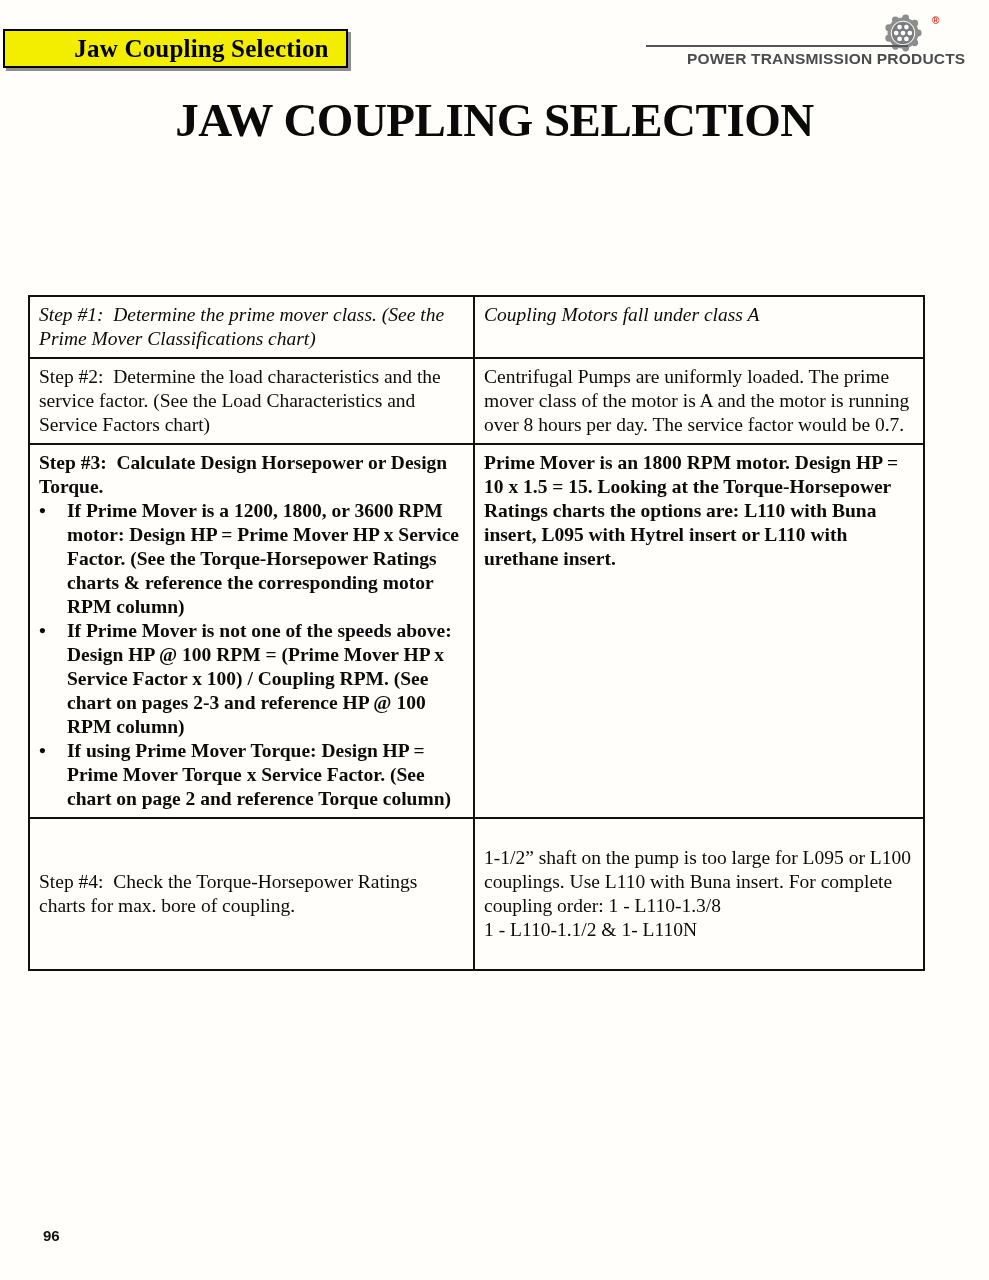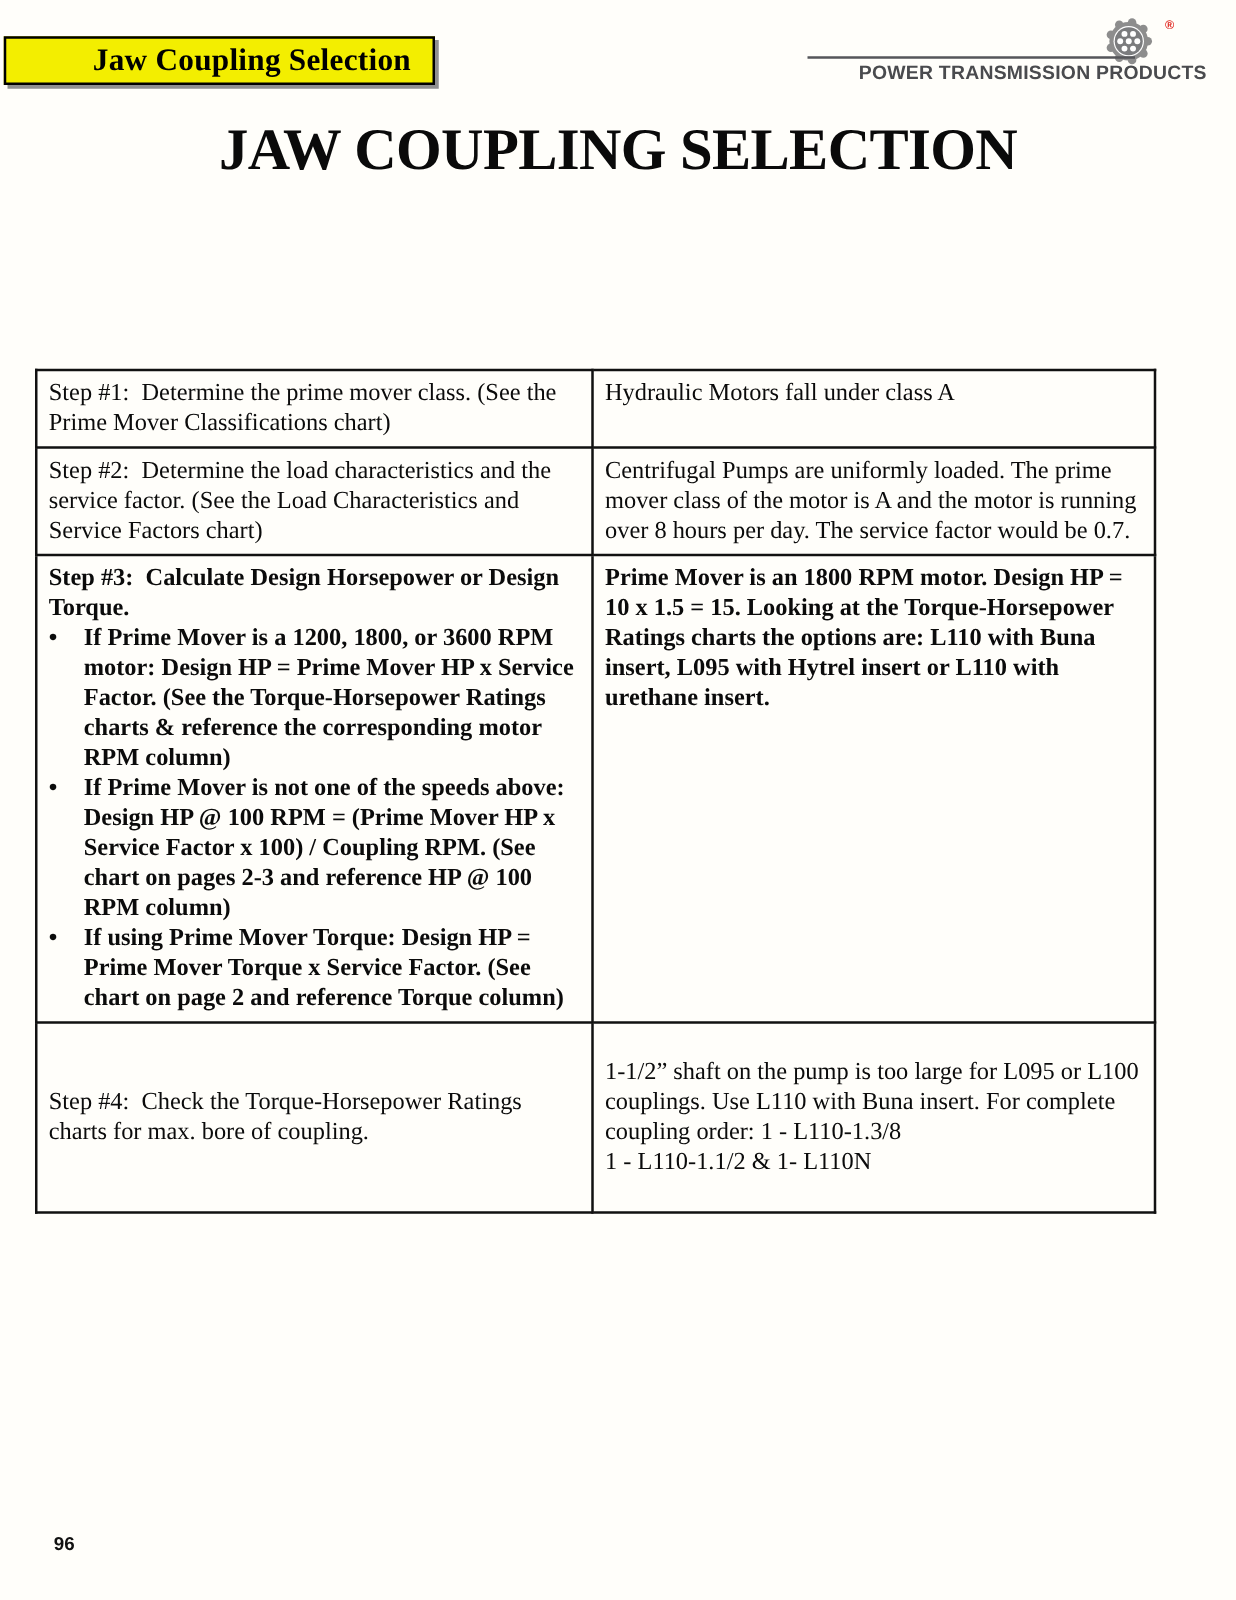--- a/index.html
+++ b/index.html
@@ -91,21 +91,21 @@
     table-layout: fixed;
   }
   table.steps td {
     border: 2px solid #111;
     vertical-align: top;
     padding: 6px 9px 6px 9px;
     font-size: 19.5px; line-height: 24px;
   }
   table.steps col.c1 { width: 445px; }
   table.steps col.c2 { width: 450px; }
-  tr.r1 td { height: 51px; }
+  tr.r1 td { height: 51px; font-style: italic; }
   tr.r2 td { height: 69px; }
   tr.r3 td { height: 370px; font-weight: bold; }
   tr.r4 td { height: 152px; vertical-align: middle; }
   .cell-text { white-space: pre-wrap; }
   .bullet-row { display: flex; }
   .bullet-dot { width: 28px; flex: 0 0 28px; }
   .bullet-text { flex: 1 1 auto; }
 
   
   .page-num {
@@ -163,21 +163,21 @@
     <colgroup>
         <col class="c1">
         <col class="c2">
       </colgroup>
     <tbody>
       <tr class="r1">
         <td>
           <div class="cell-text">Step #1:  Determine the prime mover class. (See the Prime Mover Classifications chart)</div>
         </td>
         <td>
-          <div class="cell-text">Hydraulic Motors fall under class A</div>
+          <div class="cell-text">Coupling Motors fall under class A</div>
         </td>
       </tr>
       <tr class="r2">
         <td>
           <div class="cell-text">Step #2:  Determine the load characteristics and the service factor. (See the Load Characteristics and Service Factors chart)</div>
         </td>
         <td>
           <div class="cell-text">Centrifugal Pumps are uniformly loaded. The prime mover class of the motor is A and the motor is running over 8 hours per day. The service factor would be 0.7.</div>
         </td>
       </tr>

